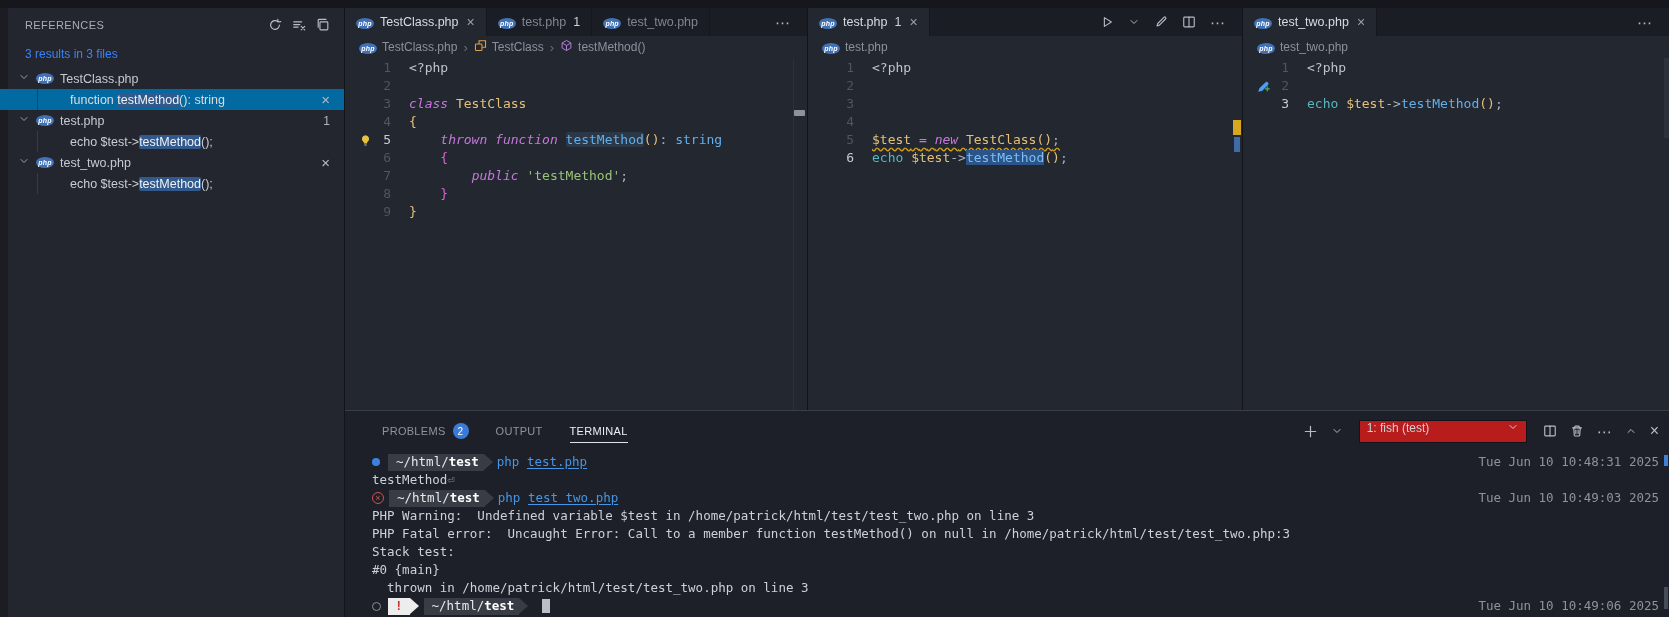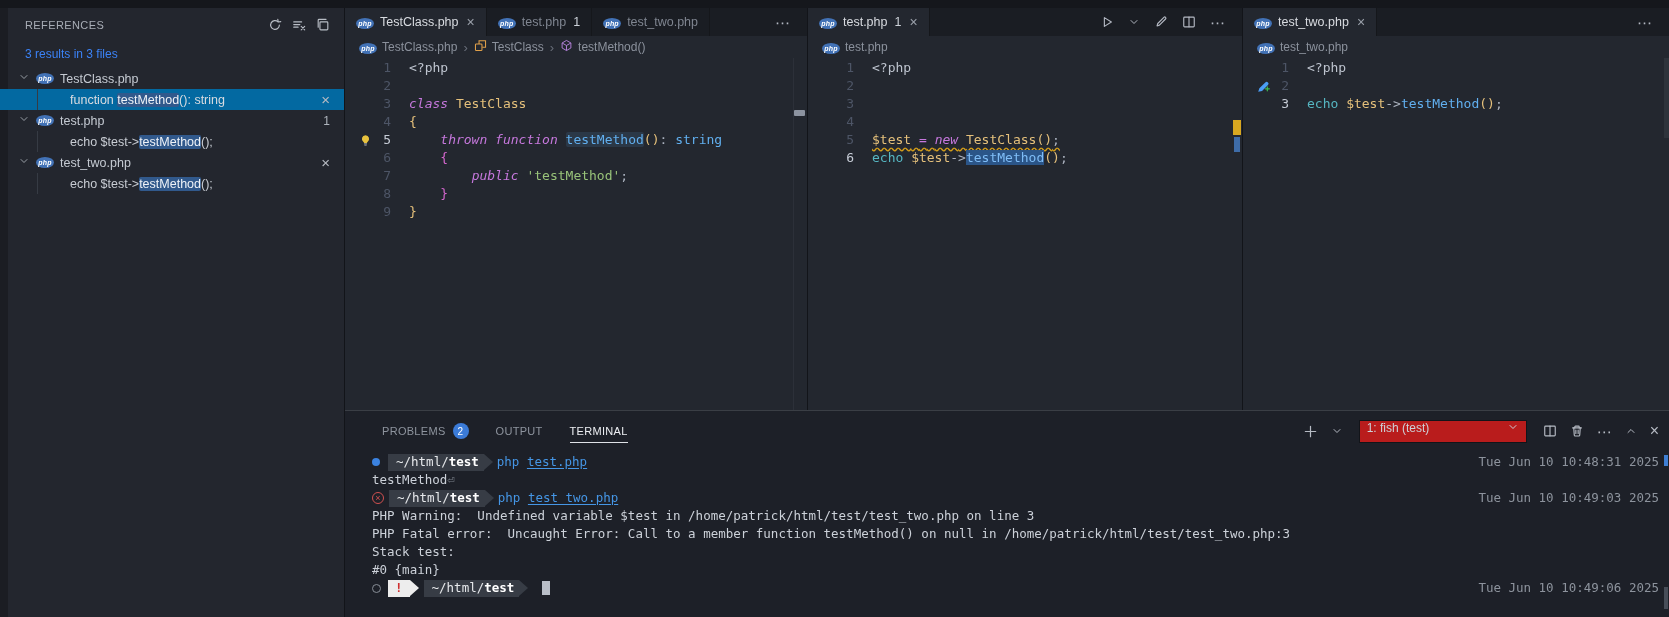--- a/index.html
+++ b/index.html
@@ -388,18 +388,19 @@
         </div>
     </div>
     <div class="terminal">
         <div class="tline prompt"><span class="g-dot"></span><span class="chip">~/html/<span class="tail">test</span></span><span class="cmd">php </span><span class="cmd-arg">test.php</span><span class="ts">Tue Jun 10 10:48:31 2025</span></div>
         <div class="tline out">testMethod<span class="nlmark">⏎</span></div>
         <div class="tline prompt"><span class="g-err">×</span><span class="chip">~/html/<span class="tail">test</span></span><span class="cmd">php </span><span class="cmd-arg">test_two.php</span><span class="ts">Tue Jun 10 10:49:03 2025</span></div>
         <div class="tline out">PHP Warning:  Undefined variable $test in /home/patrick/html/test/test_two.php on line 3</div>
         <div class="tline out">PHP Fatal error:  Uncaught Error: Call to a member function testMethod() on null in /home/patrick/html/test/test_two.php:3</div>
         <div class="tline out">Stack test:</div>
         <div class="tline out">#0 {main}</div>
+        <div class="tline out">  thrown in /home/patrick/html/test/test_two.php on line 3</div>
         <div class="tline prompt"><span class="g-circ"></span><span class="chip chip-err">!</span><span class="chip">~/html/<span class="tail">test</span></span><span class="cur-block"></span><span class="ts">Tue Jun 10 10:49:06 2025</span></div>
       </div>
     <div class="tsb-blue"></div>
     <div class="tsb-gray"></div>
   </section>
 </div>
 
 </body></html>

